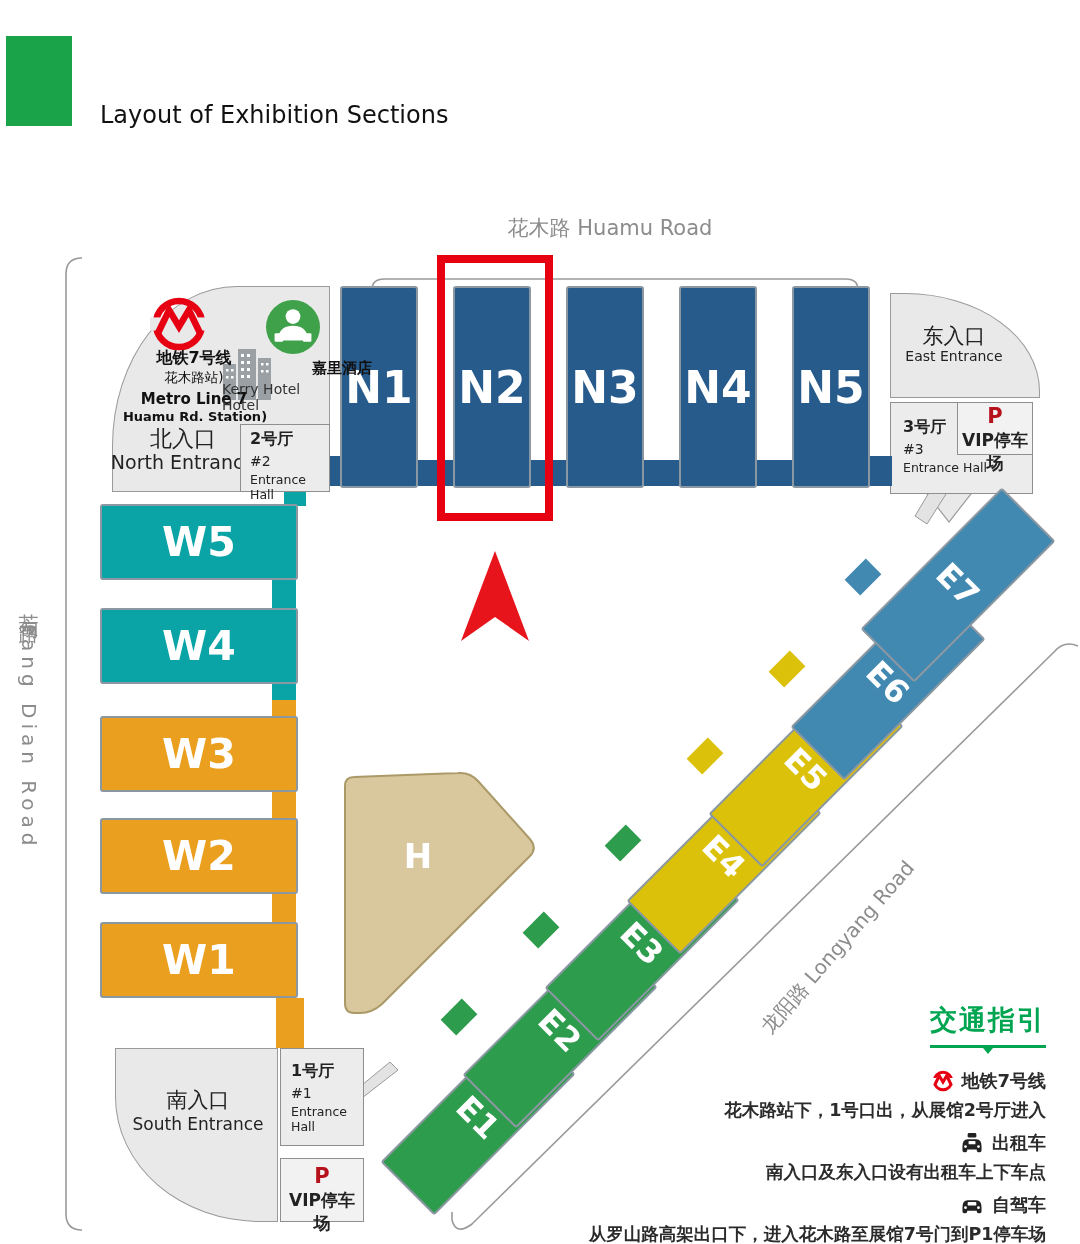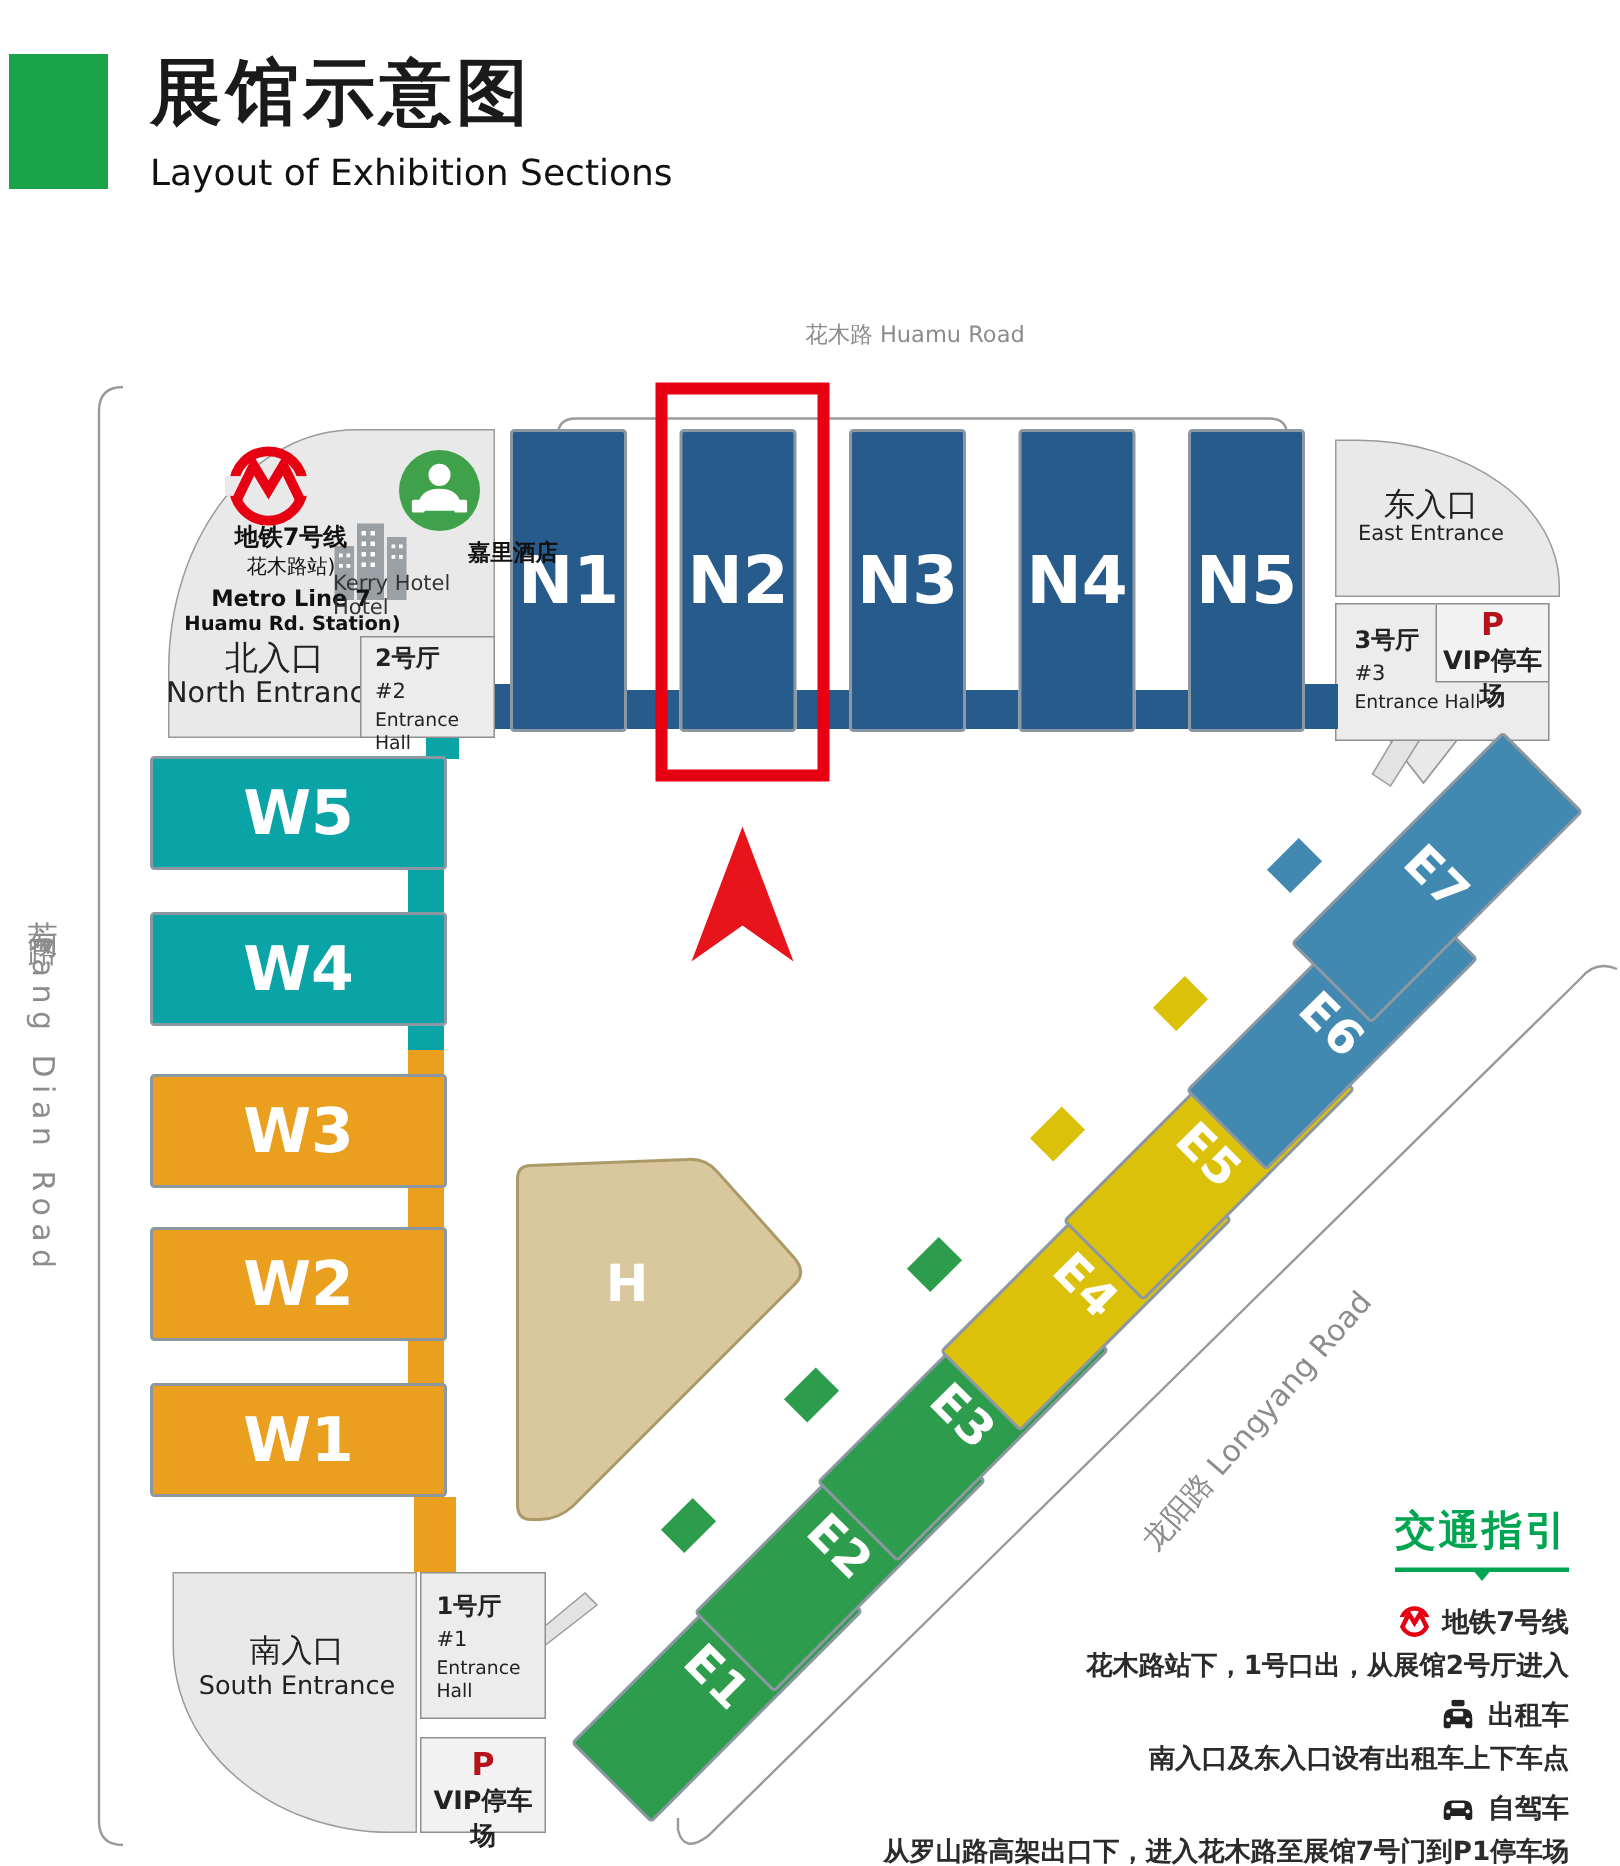--- a/index.html
+++ b/index.html
@@ -7,21 +7,21 @@
     position:relative;width:1080px;height:1244px;overflow:hidden;background:#fff;
     font-family:"DejaVu Sans","Liberation Sans",sans-serif;
   }
   .abs{position:absolute;}
   
   .accent-square{left:6px;top:36px;width:66px;height:90px;background:#1aa348;}
   .title-zh{left:100px;top:30px;font-size:48px;font-weight:bold;color:#1a1a1a;letter-spacing:3px;}
   .title-en{left:100px;top:101px;font-size:24px;color:#111;}
   
   .road{color:#8c8c8c;}
-  .road-top{left:450px;top:214px;width:320px;text-align:center;font-size:15px;}
+  .road-top{left:450px;top:214px;width:320px;text-align:center;font-size:21px;}
   .road-left{left:16px;top:598px;font-size:20px;writing-mode:vertical-rl;text-orientation:mixed;letter-spacing:5px;}
   .road-diag{left:718px;top:934px;width:240px;text-align:center;font-size:20px;transform:rotate(-49deg);}
   
   .gray-shape{background:#e9e9e9;border:1.5px solid #9a9a9a;box-sizing:border-box;}
   .north-ent{left:112px;top:286px;width:218px;height:206px;border-top-left-radius:125px 160px;}
   .east-ent{left:890px;top:293px;width:150px;height:105px;border-top-right-radius:135px 98px;}
   .south-ent{left:115px;top:1048px;width:163px;height:174px;border-bottom-left-radius:145px 125px;}
   .hall-box{background:#ececec;border:1.5px solid #8f8f8f;box-sizing:border-box;color:#222;}
   .hall2-box{left:240px;top:424px;width:90px;height:68px;padding:4px 0 0 9px;}
   .hall3-box{left:890px;top:402px;width:143px;height:92px;padding:14px 0 0 12px;}
@@ -103,21 +103,20 @@
     <path d="M354,777 L458,773 Q470,772 478,781 L529,838 Q538,848 530,856 L382,1004 Q372,1013 360,1013 L354,1013 Q345,1013 345,1003 L345,786 Q345,777 354,777 Z" fill="#d9c89e" stroke="#ab9a67" stroke-width="2"></path>
 
     <polygon points="924,490 974,490 949,522" fill="#e9e9e9" stroke="#9a9a9a" stroke-width="1.2"></polygon>
 
     <polygon points="933,486 946,494 927,524 915,516" fill="#e3e3e3" stroke="#9a9a9a" stroke-width="1"></polygon>
 
     <polygon points="356,1090 362,1098 398,1070 390,1062" fill="#e3e3e3" stroke="#9a9a9a" stroke-width="1"></polygon>
   </svg>
 
   <div class="abs accent-square"></div>
-  <div class="abs title-zh">展馆示意图</div>
   <div class="abs title-en">Layout of Exhibition Sections</div>
 
   <div class="abs road road-top">花木路 Huamu Road</div>
   <div class="abs road road-left">芳甸路 Fang Dian Road</div>
   <div class="abs road road-diag">龙阳路 Longyang Road</div>
 
   <div class="abs gray-shape north-ent mid"></div>
   <div class="abs top-z" style="left:150px;top:295px;">
     <svg width="58" height="58" viewBox="0 0 44 44">
       <circle cx="22" cy="22" r="17.5" fill="none" stroke="#e60012" stroke-width="5"></circle>

